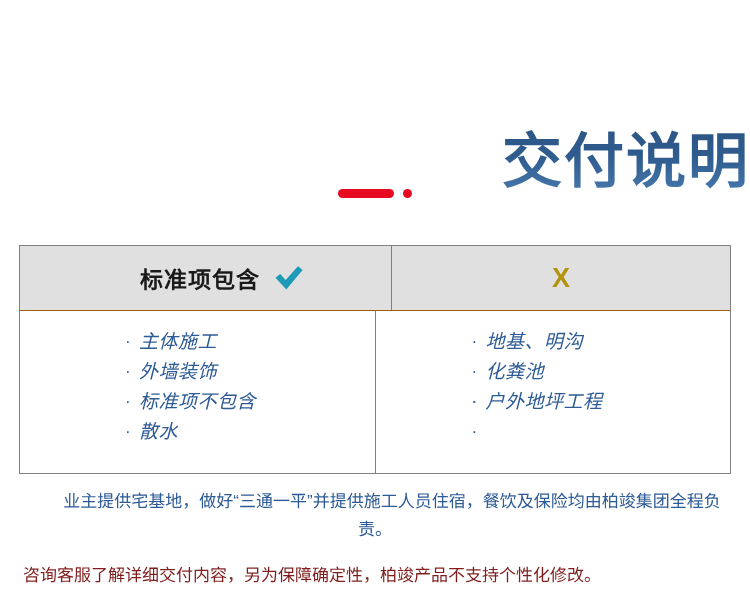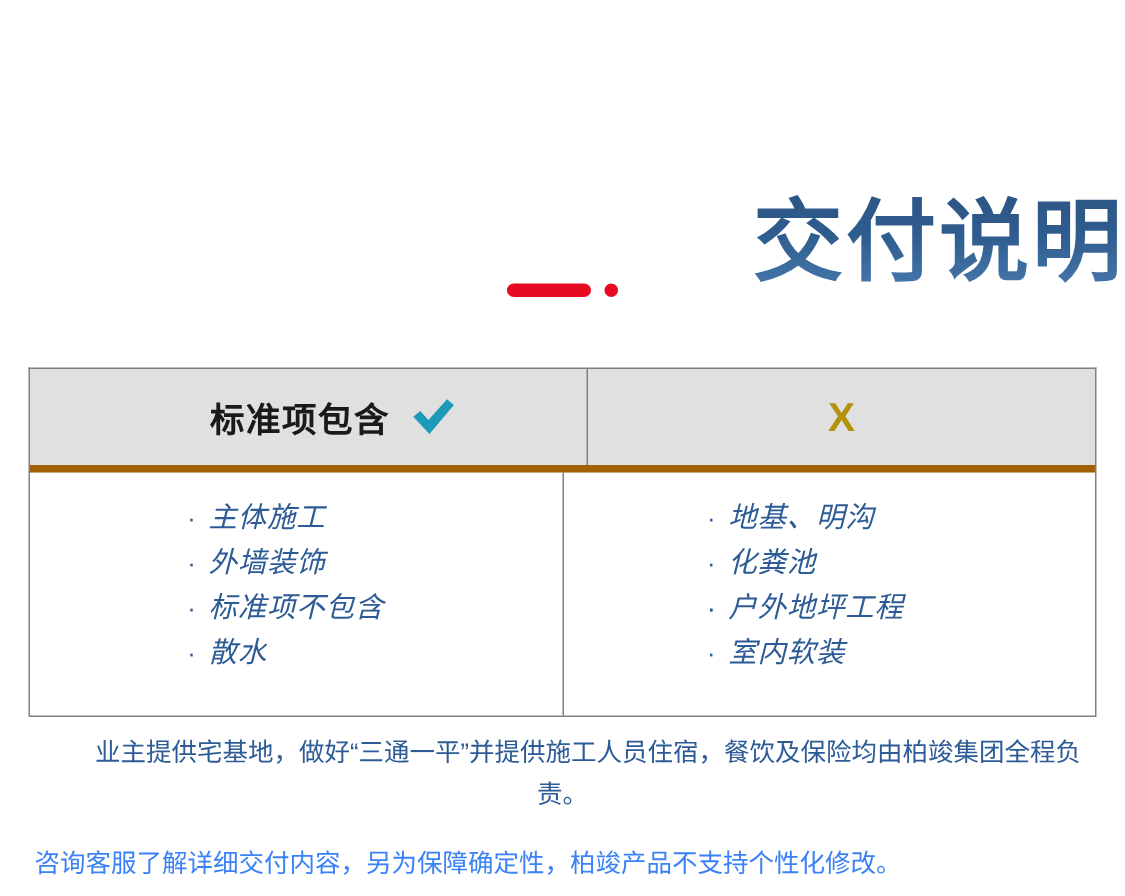--- a/index.html
+++ b/index.html
@@ -82,21 +82,21 @@
     width: 712px;
     box-sizing: border-box;
     border: 1px solid #808080;
     border-bottom: none;
     background: #ffffff;
   }
 
   .table-head {
     display: flex;
     background: #e0e0e0;
-    border-bottom: 5px solid #a16207;
+    border-bottom: 1px solid #a16207;
     padding-left: 33px;
   }
   .table-body {
     display: flex;
     border-bottom: 1px solid #808080;
   }
 
   .col-left {
     width: 356px;
     box-sizing: border-box;
@@ -184,21 +184,21 @@
     line-height: 28px;
     color: #2d5b96;
     text-indent: 34px;
     letter-spacing: 0;
     margin: 0;
     text-align: center;
   }
   .note-secondary {
     font-size: 17px;
     line-height: 28px;
-    color: #3b82f6;
+    color: #7f1d1d;
     margin: 18px 0 0 0;
     letter-spacing: 0;
   }
 </style>
 </head>
 <body>
 
 <div class="page">
 
   <div class="heading-block">
@@ -260,21 +260,20 @@
           </li>
           <li>
             <span class="bullet">·</span>
           </li>
           <li>
             <span class="bullet">·</span>
             <span class="label">户外地坪工程</span>
           </li>
           <li>
             <span class="bullet">·</span>
-            <span class="label">室内软装</span>
           </li>
         </ul>
       </div>
     </div>
   </div>
 
   <div class="footnotes">
     <p class="note-primary">业主提供宅基地，做好“三通一平”并提供施工人员住宿，餐饮及保险均由柏竣集团全程负责。</p>
     <p class="note-secondary">咨询客服了解详细交付内容，另为保障确定性，柏竣产品不支持个性化修改。</p>
   </div>

